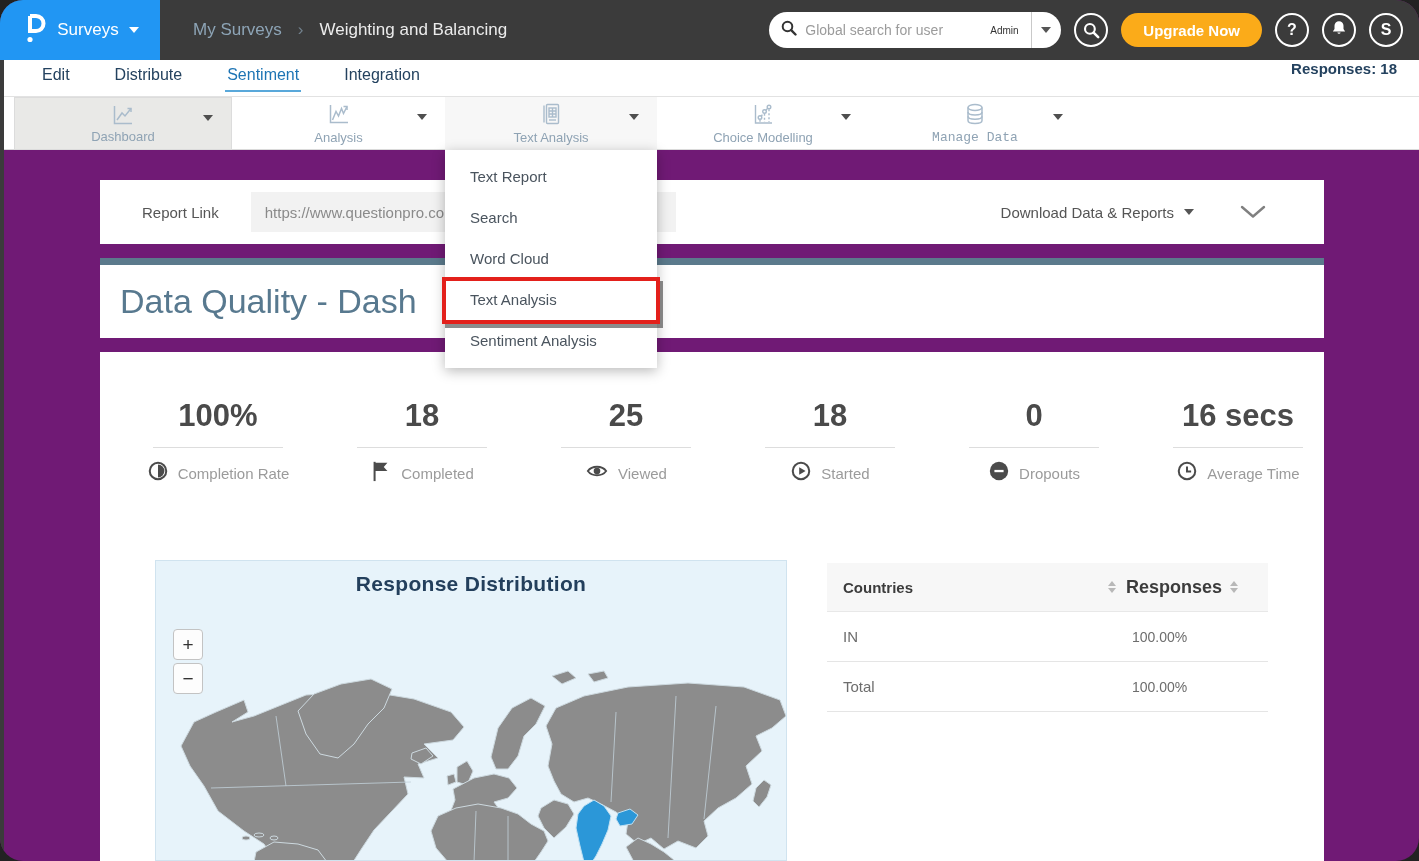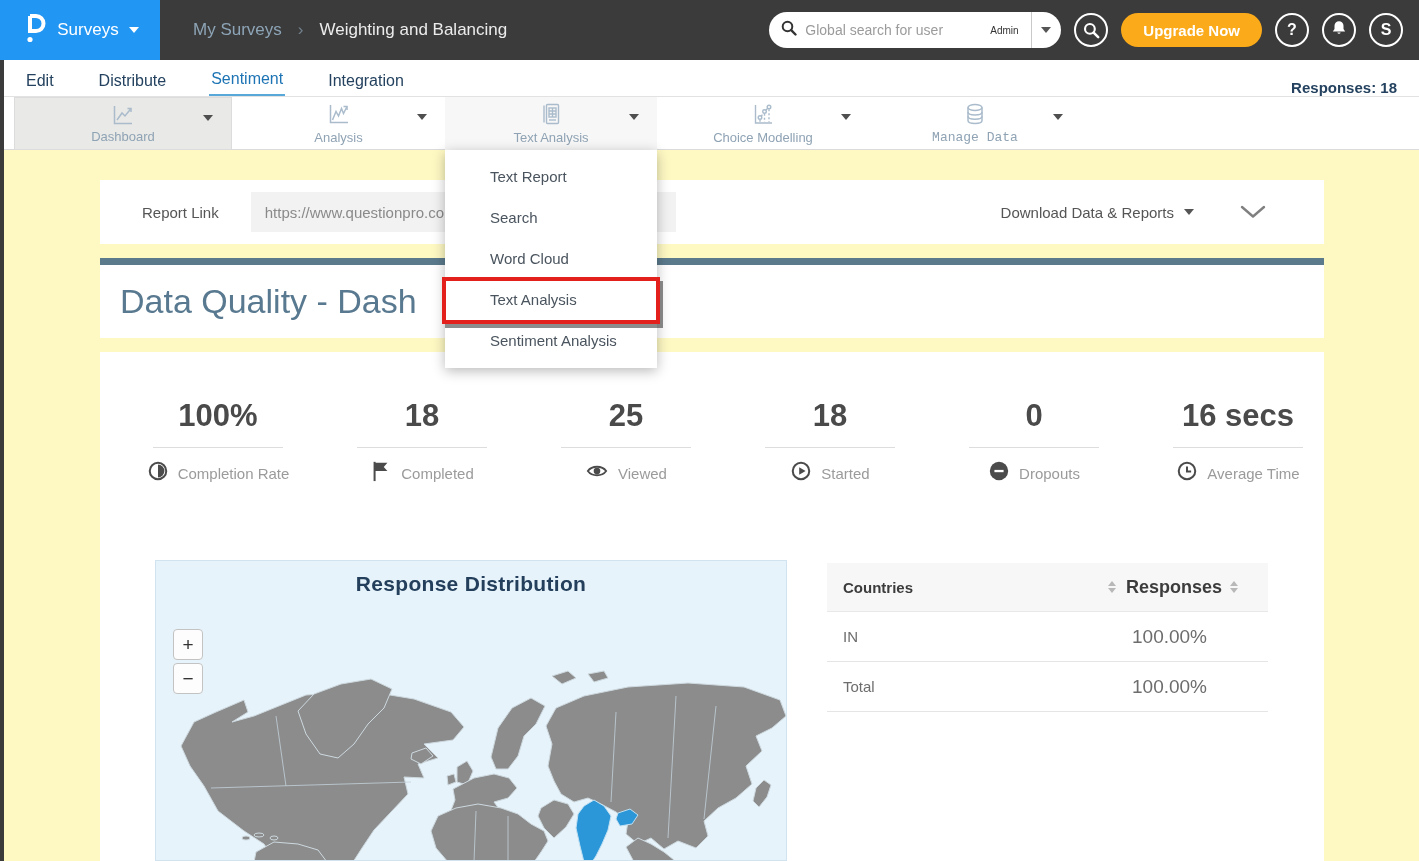--- a/index.html
+++ b/index.html
@@ -1,17 +1,17 @@
 <!DOCTYPE html>
 <html><head>
 <meta charset="utf-8">
 <style>
   * { margin:0; padding:0; box-sizing:border-box; }
   body { font-family:"Liberation Sans", sans-serif; background:#222; }
-  .screen { position:relative; width:1419px; height:861px; background:#fef9c3; overflow:hidden; font-family:"Liberation Sans", sans-serif; }
+  .screen { position:relative; width:1419px; height:861px; background:#701a75; overflow:hidden; font-family:"Liberation Sans", sans-serif;border-radius:23px; }
 
   
   .topbar { position:absolute; left:0; top:0; width:1419px; height:60px; background:#3b3b3b; display:flex; align-items:center; z-index:20; }
   .logo-block { width:160px; height:60px; background:#2196f3; display:flex; align-items:center; justify-content:center; gap:10px; cursor:pointer; }
   .logo-block .product { color:#fff; font-size:17px; }
   .tri-down { width:0; height:0; border-left:5px solid transparent; border-right:5px solid transparent; border-top:6px solid #fff; }
   .breadcrumb { display:flex; align-items:center; gap:16px; margin-left:33px; }
   .bc-parent { color:#8da4b6; font-size:17px; cursor:pointer; }
   .bc-sep { color:#72818d; font-size:17px; }
   .bc-current { color:#ececec; font-size:17px; }
@@ -20,21 +20,21 @@
   .search-pill input { border:none; outline:none; flex:1; font-size:14px; color:#444; margin-left:8px; font-family:"Liberation Sans",sans-serif; }
   .search-pill input::placeholder { color:#9b9b9b; }
   .scope-label { font-size:10px; color:#333; padding:0 12px 0 4px; }
   .pill-divider { width:1px; height:36px; background:#c9c9c9; }
   .pill-caret { width:34px; height:36px; display:flex; align-items:center; justify-content:center; cursor:pointer; }
   .pill-caret .tri-down { border-top-color:#555; }
   .circle-btn { width:34px; height:34px; border:2px solid #fff; border-radius:50%; display:flex; align-items:center; justify-content:center; color:#fff; font-size:16px; font-weight:bold; cursor:pointer; flex-shrink:0; }
   .upgrade-btn { height:34px; border:none; border-radius:17px; background:#fbab19; color:#fff; font-weight:bold; font-size:15px; padding:0 22px; cursor:pointer; font-family:"Liberation Sans",sans-serif; }
 
   
-  .navrow { position:absolute; left:0; top:60px; width:1419px; height:37px; background:#fff; border-bottom:1px solid #e2e2e2; display:flex; align-items:flex-end; padding:0 22px 0 24px; z-index:15; }
+  .navrow { position:absolute; left:0; top:60px; width:1419px; height:37px; background:#fff; border-bottom:1px solid #e2e2e2; display:flex; align-items:flex-start; padding:0 22px 0 40px; z-index:15; }
   .nav-item { font-size:16px; color:#24425f; font-weight:500; margin-right:41px; cursor:pointer; padding:6px 2px; }
   .nav-item.active { color:#1d74b4; border-bottom:2px solid #59a8da; }
   .responses-count { margin-left:auto; font-size:15px; color:#24425f; font-weight:700; }
 
   
   .toolbar { position:absolute; left:0; top:97px; width:1419px; height:53px; background:#fff; border-bottom:1px solid #dadada; z-index:14; }
   .tool-cell { position:absolute; top:0; height:53px; cursor:pointer; }
   .tool-cell .t-icon { position:absolute; top:4px; left:0; right:0; display:flex; justify-content:center; }
   .tool-cell .t-label { position:absolute; bottom:5px; left:0; right:0; text-align:center; font-size:13px; color:#8fa3b4; }
   .tool-cell .t-caret { position:absolute; right:18px; top:23px; }
@@ -80,25 +80,25 @@
   .ct-header { height:49px; background:#f7f7f7; display:flex; align-items:center; padding:0 12px 0 16px; border-bottom:1px solid #e8e8e8; }
   .ct-header .col1 { font-size:15px; font-weight:bold; color:#3c3c3c; flex:1; }
   .ct-right { width:148px; display:flex; align-items:center; }
   .ct-header .col2 { font-size:18px; font-weight:bold; color:#3c3c3c; margin:0 8px 0 10px; }
   .sort-icon { display:flex; flex-direction:column; gap:2px; cursor:pointer; }
   .sort-icon i { display:block; width:0; height:0; border-left:4px solid transparent; border-right:4px solid transparent; }
   .sort-icon .up { border-bottom:5px solid #b8b8b8; }
   .sort-icon .dn { border-top:5px solid #b8b8b8; }
   .ct-row { height:50px; display:flex; align-items:center; padding:0 12px 0 16px; border-bottom:1px solid #e5e5e5; }
   .ct-row .cell1 { flex:1; font-size:15px; color:#6d6d6d; }
-  .ct-row .cell2 { width:148px; font-size:19px; color:#6d6d6d; padding-left:24px; }
+  .ct-row .cell2 { width:148px; font-size:14px; color:#6d6d6d; padding-left:24px; }
 
   
   .menu { position:absolute; left:445px; top:150px; width:212px; background:#fff; box-shadow:0 3px 12px rgba(0,0,0,0.28); padding:6px 0 7px 0; z-index:40; }
-  .menu-item { height:41px; display:flex; align-items:center; padding-left:25px; font-size:15px; color:#4a545e; cursor:pointer;margin-left:20px; }
+  .menu-item { height:41px; display:flex; align-items:center; padding-left:25px; font-size:15px; color:#4a545e; cursor:pointer; }
   .red-frame { position:absolute; left:-3px; right:-3px; top:127px; height:47px; border:4px solid #e3201b; box-shadow:3px 4px 0 rgba(45,45,45,0.55); pointer-events:none; }
 </style>
 </head>
 <body>
 
 <div class="screen">
 
   <div class="topbar">
     <div class="logo-block">
       <span>

